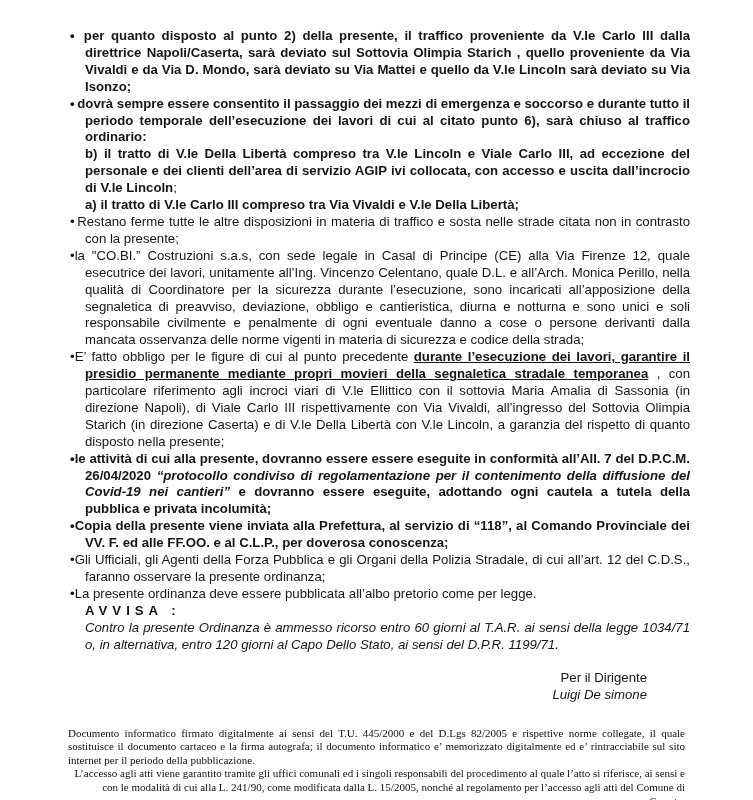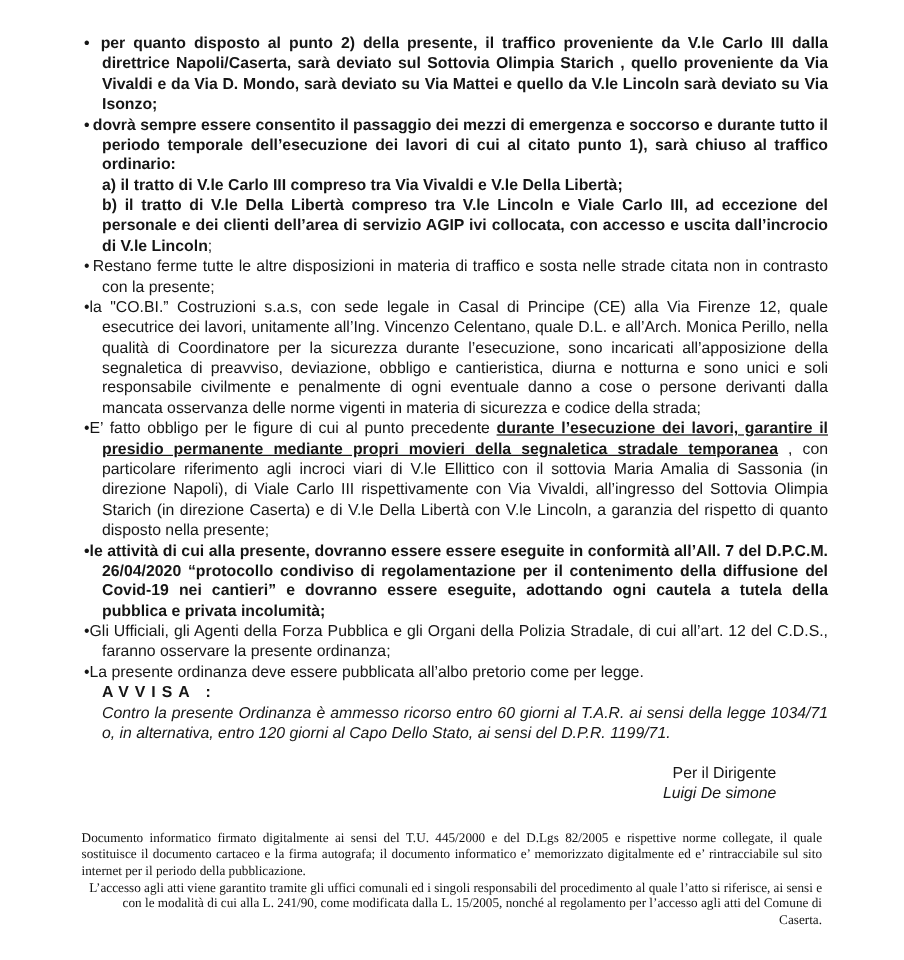--- a/index.html
+++ b/index.html
@@ -20,21 +20,21 @@
   .doc-body { width: 620px; }
   .para {
     text-align: justify;
     line-height: 16.9px;
     padding-left: 15px;
     margin: 0;
   }
   .para.bulleted { text-indent: -15px; }
   .bullet-marker { display: inline; }
   .bold { font-weight: bold; }
-  .italic { }
+  .italic { font-style: italic; }
   .underline { text-decoration: underline; }
   .avvisa {
     text-align: left;
     font-weight: bold;
     line-height: 16.9px;
     letter-spacing: 5px;
     padding-left: 15px;
   }
   .appeal {
     text-align: justify;
@@ -64,27 +64,28 @@
   .doc-footer .f2 { text-align: right; }
 </style>
 </head>
 <body>
 
 <div class="page">
 
   <div class="doc-body">
 
   <div class="para bulleted"><span class="bullet-marker bold">•  </span><span class="bold">per quanto disposto al punto 2) della presente, il traffico proveniente da V.le Carlo III dalla direttrice Napoli/Caserta, sarà deviato sul Sottovia Olimpia Starich , quello proveniente da Via Vivaldi e da Via D. Mondo, sarà deviato su Via Mattei e quello da V.le Lincoln sarà deviato su Via Isonzo;</span></div>
-      <div class="para bulleted"><span class="bullet-marker bold">• </span><span class="bold">dovrà sempre essere consentito il passaggio dei mezzi di emergenza e soccorso e durante tutto il periodo temporale dell’esecuzione dei lavori di cui al citato punto 1), sarà chiuso al traffico ordinario:</span></div>
+      <div class="para bulleted"><span class="bullet-marker bold">• </span><span class="bold">dovrà sempre essere consentito il passaggio dei mezzi di emergenza e soccorso e durante tutto il periodo temporale dell’esecuzione dei lavori di cui al citato punto 6), sarà chiuso al traffico ordinario:</span></div>
+      <div class="para"><span class="bold">b) il tratto di V.le Della Libertà compreso tra V.le Lincoln e Viale Carlo III, ad eccezione del personale e dei clienti dell’area di servizio AGIP ivi collocata, con accesso e uscita dall’incrocio di V.le Lincoln</span><span class="">;</span></div>
       <div class="para"><span class="bold">a) il tratto di V.le Carlo III compreso tra Via Vivaldi e V.le Della Libertà;</span></div>
-      <div class="para"><span class="bold">b) il tratto di V.le Della Libertà compreso tra V.le Lincoln e Viale Carlo III, ad eccezione del personale e dei clienti dell’area di servizio AGIP ivi collocata, con accesso e uscita dall’incrocio di V.le Lincoln</span><span class="">;</span></div>
       <div class="para bulleted"><span class="bullet-marker">• </span><span class="">Restano ferme tutte le altre disposizioni in materia di traffico e sosta nelle strade citata non in contrasto con la presente;</span></div>
       <div class="para bulleted"><span class="bullet-marker">•</span><span class="">la "CO.BI.” Costruzioni s.a.s, con sede legale in Casal di Principe (CE) alla Via Firenze 12, quale esecutrice dei lavori, unitamente all’Ing. Vincenzo Celentano, quale D.L. e all’Arch. Monica Perillo, nella qualità di Coordinatore per la sicurezza durante l’esecuzione, sono incaricati all’apposizione della segnaletica di preavviso, deviazione, obbligo e cantieristica, diurna  e notturna e sono unici e soli responsabile civilmente e penalmente di ogni eventuale danno a cose o persone derivanti dalla mancata osservanza delle norme vigenti in materia di sicurezza e codice della strada;</span></div>
       <div class="para bulleted"><span class="bullet-marker">•</span><span class="">E’ fatto obbligo per le figure di cui al punto precedente </span><span class="bold underline">durante l’esecuzione dei lavori, garantire il presidio permanente mediante propri movieri della segnaletica stradale temporanea</span><span class=""> , con particolare riferimento agli incroci viari di V.le Ellittico con il sottovia Maria Amalia di Sassonia (in direzione Napoli), di Viale Carlo III rispettivamente con Via Vivaldi,  all’ingresso del Sottovia Olimpia Starich (in direzione Caserta) e di V.le Della Libertà con V.le Lincoln, a garanzia del rispetto di quanto disposto nella presente;</span></div>
       <div class="para bulleted"><span class="bullet-marker bold">•</span><span class="bold">le attività di cui alla presente, dovranno essere essere eseguite in conformità all’All. 7 del D.P.C.M. 26/04/2020 </span><span class="bold italic">“protocollo condiviso di regolamentazione per il contenimento della diffusione del Covid-19 nei cantieri”</span><span class="bold"> e dovranno essere eseguite, adottando ogni cautela a tutela della pubblica e privata incolumità;</span></div>
+      <div class="para bulleted"><span class="bullet-marker bold">•</span><span class="bold">Copia della presente viene inviata alla Prefettura, al servizio di “118”, al Comando Provinciale dei VV. F. ed alle FF.OO.  e al C.L.P., per doverosa conoscenza;</span></div>
       <div class="para bulleted"><span class="bullet-marker">•</span><span class="">Gli Ufficiali, gli Agenti della Forza Pubblica e gli Organi della Polizia Stradale, di cui all’art. 12 del C.D.S., faranno osservare la presente ordinanza;</span></div>
       <div class="para bulleted"><span class="bullet-marker">•</span><span class="">La presente ordinanza deve essere pubblicata all’albo pretorio come per legge.</span></div>
     </div>
 
   <div class="avvisa">AVVISA :</div>
 
   <div class="appeal">Contro la presente Ordinanza è ammesso ricorso entro 60 giorni al T.A.R. ai sensi della legge 1034/71 o, in alternativa, entro 120 giorni al Capo Dello Stato, ai sensi del D.P.R. 1199/71.</div>
 
   <div class="signature">
     <div class="role">Per il Dirigente</div>

